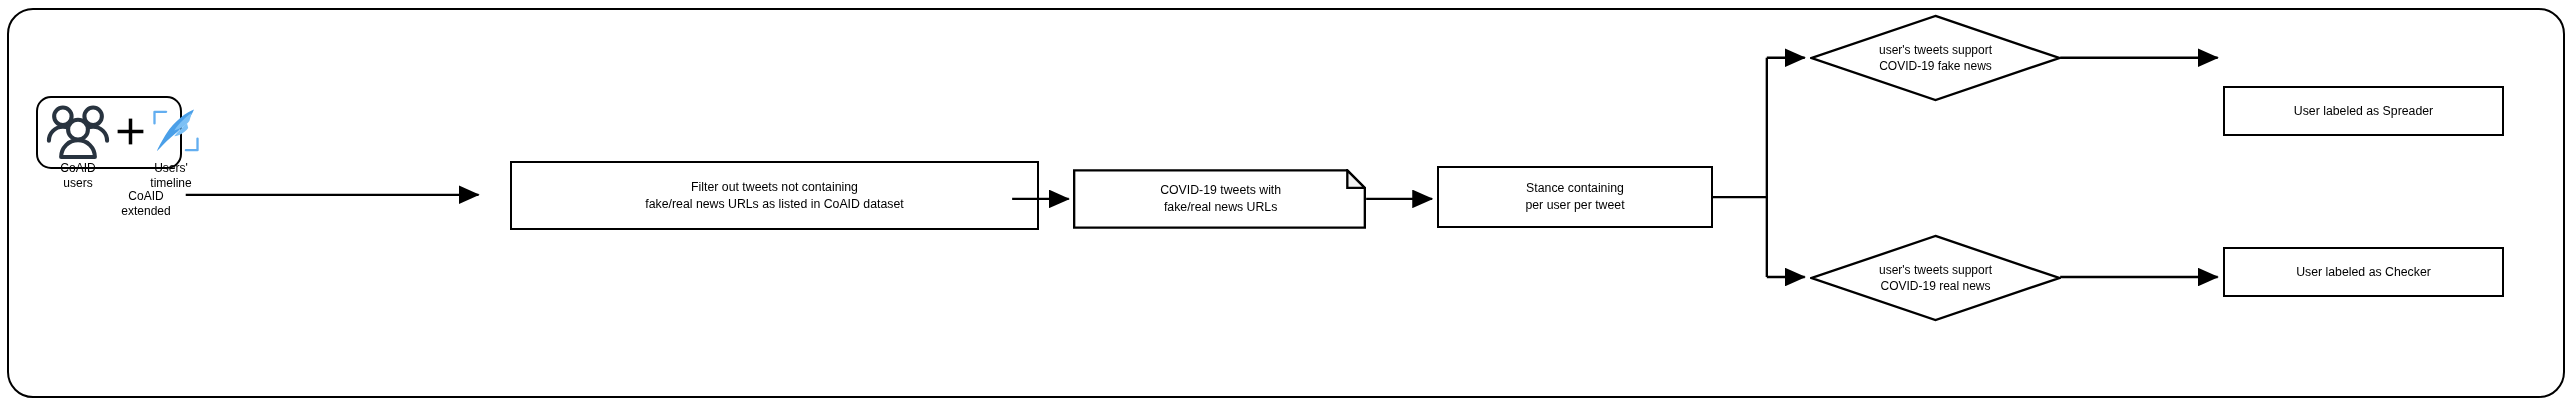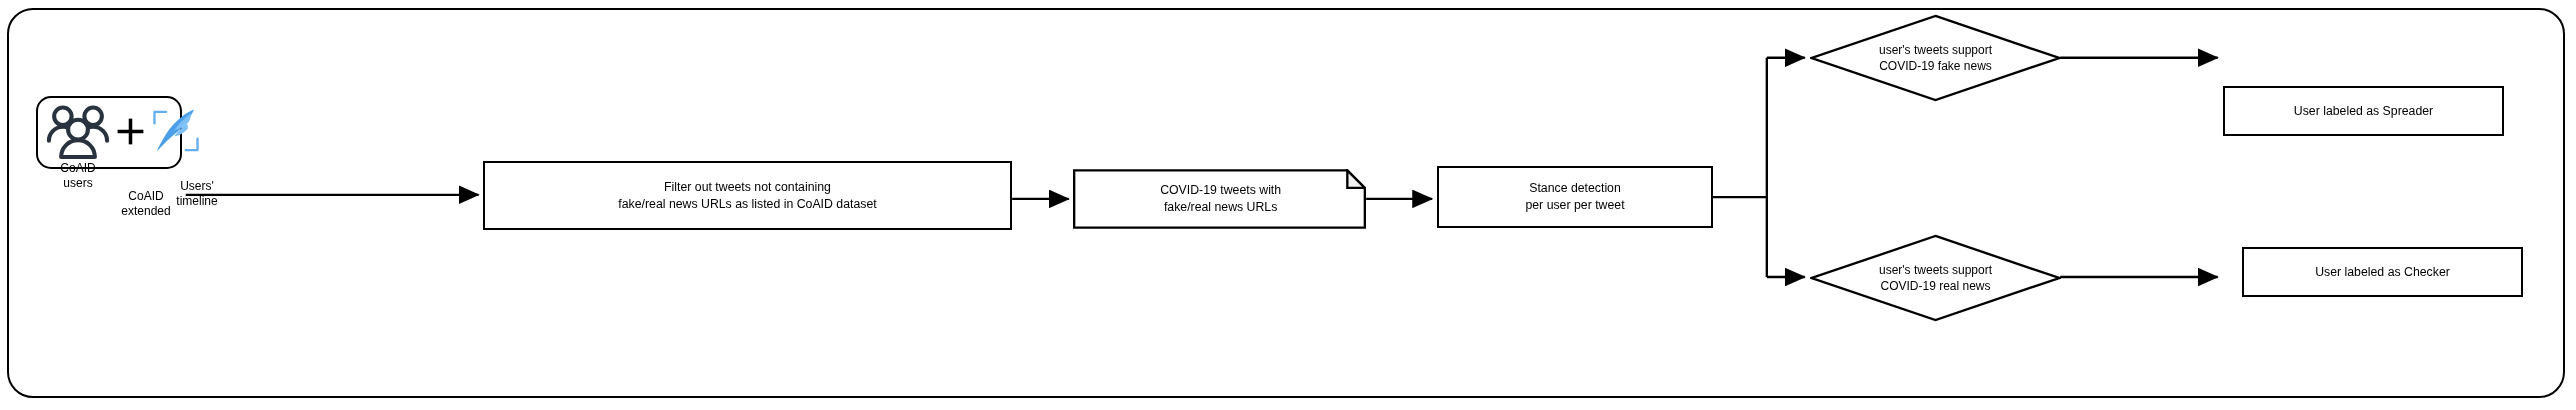--- a/index.html
+++ b/index.html
@@ -15,32 +15,32 @@
     position:absolute;left:36px;top:96px;width:146px;height:73px;
     border:2.3px solid #000;border-radius:15px;box-sizing:border-box;background:#fff;
   }
 
   .icon-users{position:absolute;left:46px;top:104px;width:64px;height:56px;}
   .plus-sign{position:absolute;left:114px;top:111px;width:33px;height:41px;}
   .icon-feather{position:absolute;left:151px;top:106px;width:50px;height:50px;}
 
   .lbl{position:absolute;text-align:center;color:#000;font-size:12px;line-height:1.22;white-space:pre-line;}
   .lbl-coaid-users{left:34px;top:161px;width:88px;}
-  .lbl-users-timeline{left:162px;top:161px;width:70px;margin-top:18px;}
+  .lbl-users-timeline{left:136px;top:161px;width:70px;}
   .lbl-coaid-extended{left:146px;top:189px;width:152px;transform:translateX(-76px);}
 
   .proc-box{
     position:absolute;border:2.3px solid #000;box-sizing:border-box;background:#fff;
     display:flex;align-items:center;justify-content:center;text-align:center;
     color:#000;font-size:12.3px;line-height:1.35;white-space:pre-line;
   }
-  .filter-box{left:483px;top:161px;width:529px;height:69px;}
+  .filter-box{left:510px;top:161px;width:529px;height:69px;}
   .stance-box{left:1437px;top:166px;width:276px;height:62px;}
   .spreader-box{left:2223px;top:86px;width:281px;height:50px;}
-  .checker-box{left:2223px;top:247px;width:281px;height:50px;margin-left:19px;}
+  .checker-box{left:2223px;top:247px;width:281px;height:50px;}
 
   
   .doc-shape{
     position:absolute;left:1073px;top:169px;width:293px;height:76px;
   }
   .doc-shape svg{display:block;}
   .doc-text{
     position:absolute;left:0;top:0;width:293px;height:60px;
     display:flex;align-items:center;justify-content:center;text-align:center;
     color:#000;font-size:12.3px;line-height:1.35;white-space:pre-line;
@@ -118,21 +118,21 @@
 
   <div class="doc-shape">
     <svg viewBox="0 0 502 102" width="293" height="60" xmlns="http://www.w3.org/2000/svg">
       <path d="M2 2 L470 2 L500 32 L500 100 L2 100 Z" fill="#ffffff" stroke="#000000" stroke-width="4"></path>
       <path d="M470 2 L470 32 L500 32 Z" fill="#f2f2f2" stroke="#000000" stroke-width="4" stroke-linejoin="miter"></path>
     </svg>
     <div class="doc-text">COVID-19  tweets with
 fake/real news URLs</div>
   </div>
 
-  <div class="proc-box stance-box">Stance detection
+  <div class="proc-box stance-box">Stance containing
 per user per tweet</div>
 
   <div class="diamond diamond-top">
     <svg viewBox="0 0 430 150" width="251" height="88" xmlns="http://www.w3.org/2000/svg">
       <polygon points="215,3 427,75 215,147 3,75" fill="#ffffff" stroke="#000000" stroke-width="4"></polygon>
     </svg>
     <div class="diamond-text">user's tweets support
 COVID-19 fake news</div>
   </div>
 

